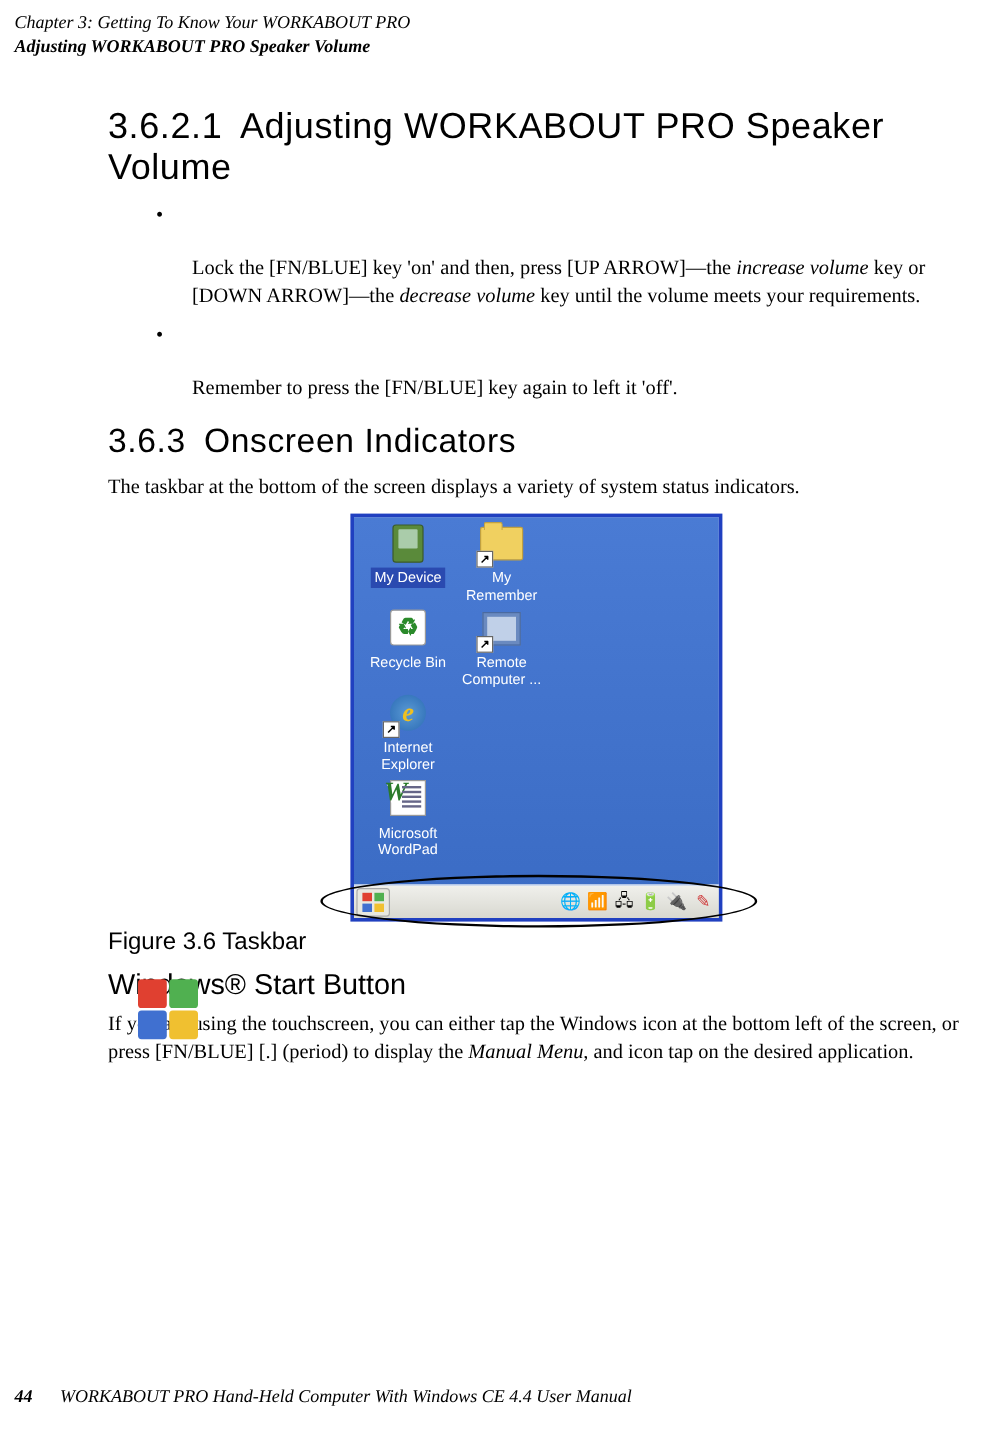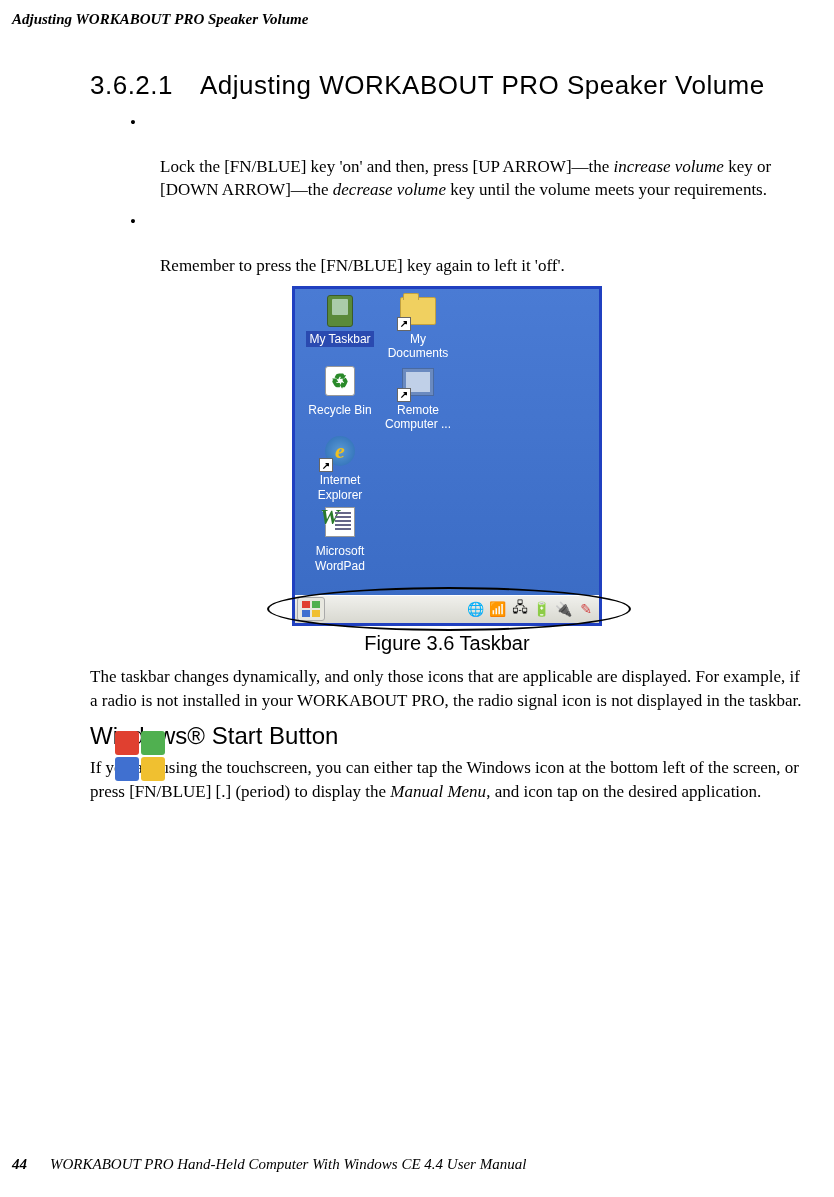--- a/index.html
+++ b/index.html
@@ -26,21 +26,21 @@
     }
     .header-line2 {
       font-weight: bold;
     }
     .content {
       padding: 40px 30px 0 90px;
     }
     .h3 {
       font-family: 'Arial Narrow', Arial, sans-serif;
       font-weight: normal;
-      font-size: 26px;
+      font-size: 30px;
       margin-bottom: 10px;
       letter-spacing: 0.5px;
     }
     .h3 .num {
       display: inline-block;
       width: 110px;
     }
     .h2 {
       font-family: 'Arial Narrow', Arial, sans-serif;
       font-weight: normal;
@@ -296,21 +296,21 @@
       left: -28px;
       width: 364px;
       height: 44px;
       border: 2px solid #000;
       border-radius: 50%;
       pointer-events: none;
     }
     .caption {
       font-family: 'Arial Narrow', Arial, sans-serif;
       font-size: 20px;
-      text-align: center;
+      text-align: left;
       margin-bottom: 10px;
     }
     .winlogo-margin {
       position: absolute;
       left: 24px;
       width: 52px;
       height: 52px;
       display: flex;
       flex-wrap: wrap;
     }
@@ -343,20 +343,21 @@
       width: 38px;
     }
     .sub-h-wrap {
       position: relative;
     }
   </style>
 </head>
 <body>
 
 <div class="header">
+  <div class="header-line1">Chapter 3: Getting To Know Your WORKABOUT PRO</div>
   <div class="header-line2">Adjusting WORKABOUT PRO Speaker Volume</div>
 </div>
 
 <div class="content">
 
   <div class="h3">
     <span class="num">3.6.2.1</span><span>Adjusting WORKABOUT PRO Speaker Volume</span>
   </div>
 
   <div class="bullet-item">
@@ -364,38 +365,42 @@
     <div class="bullet-text">
       <span>Lock the [FN/BLUE] key 'on' and then, press [UP ARROW]—the </span><em>increase volume</em><span> key or [DOWN ARROW]—the </span><em>decrease volume</em><span> key until the volume meets your requirements.</span>
     </div>
   </div>
 
   <div class="bullet-item">
     <div class="bullet-dot">•</div>
     <div class="bullet-text">Remember to press the [FN/BLUE] key again to left it 'off'.</div>
   </div>
 
-
+  <div class="h2">
+    <span class="num">3.6.3</span><span>Onscreen Indicators</span>
+  </div>
+
+  <div class="para">The taskbar at the bottom of the screen displays a variety of system status indicators.</div>
 
   <div class="screenshot-wrap">
     <div class="screenshot">
       <div class="desk-grid">
         <div class="desk-row">
           <div class="desk-icon">
             <div class="icon-box">
                 <div class="pda-icon"></div>
               </div>
-            <div class="icon-label selected">My Taskbar</div>
+            <div class="icon-label selected">My Device</div>
           </div>
           <div class="desk-icon">
             <div class="icon-box">
                 <div class="folder-icon"></div>
                 <div class="icon-shortcut">↗</div>
               </div>
-            <div class="icon-label"><span>My</span><br><span>Documents</span></div>
+            <div class="icon-label"><span>My</span><br><span>Remember</span></div>
           </div>
         </div>
         <div class="desk-row">
           <div class="desk-icon">
             <div class="icon-box">
                 <div class="recycle-icon">♻</div>
               </div>
             <div class="icon-label">Recycle Bin</div>
           </div>
           <div class="desk-icon">
@@ -445,21 +450,20 @@
           <div class="tray-icon" style="color:#d04040;">✎</div>
         </div>
       </div>
 
       <div class="ellipse-annot"></div>
     </div>
   </div>
 
   <div class="caption">Figure 3.6 Taskbar</div>
 
-  <div class="para">The taskbar changes dynamically, and only those icons that are applicable are displayed. For example, if a radio is not installed in your WORKABOUT PRO, the radio signal icon is not displayed in the taskbar.</div>
 
   <div class="sub-h-wrap">
     <div class="winlogo-margin" style="top:8px;">
       <span class="wl1"></span>
         <span class="wl2"></span>
         <span class="wl3"></span>
         <span class="wl4"></span>
     </div>
     <div class="sub-h">Windows® Start Button</div>
   </div>

